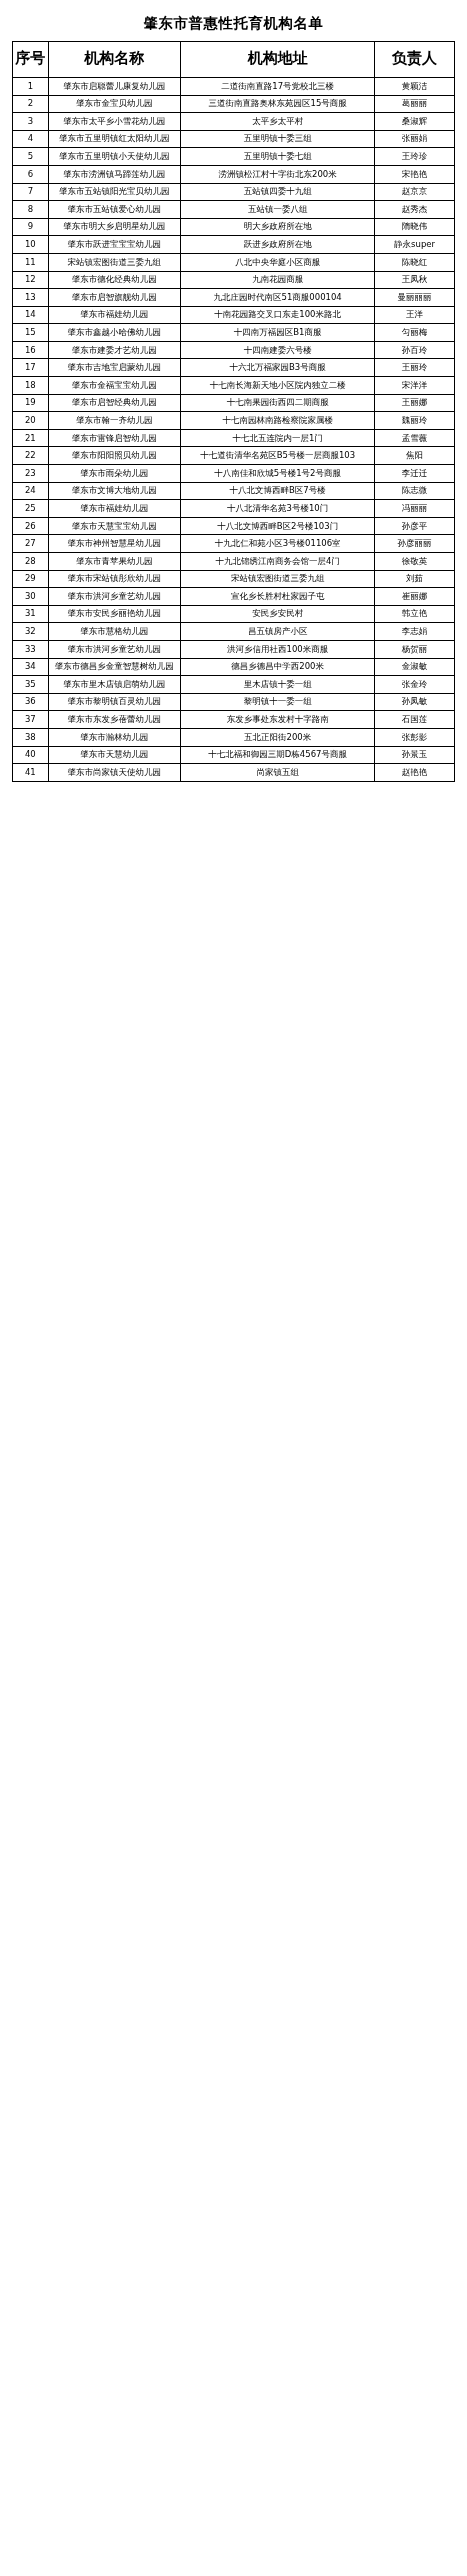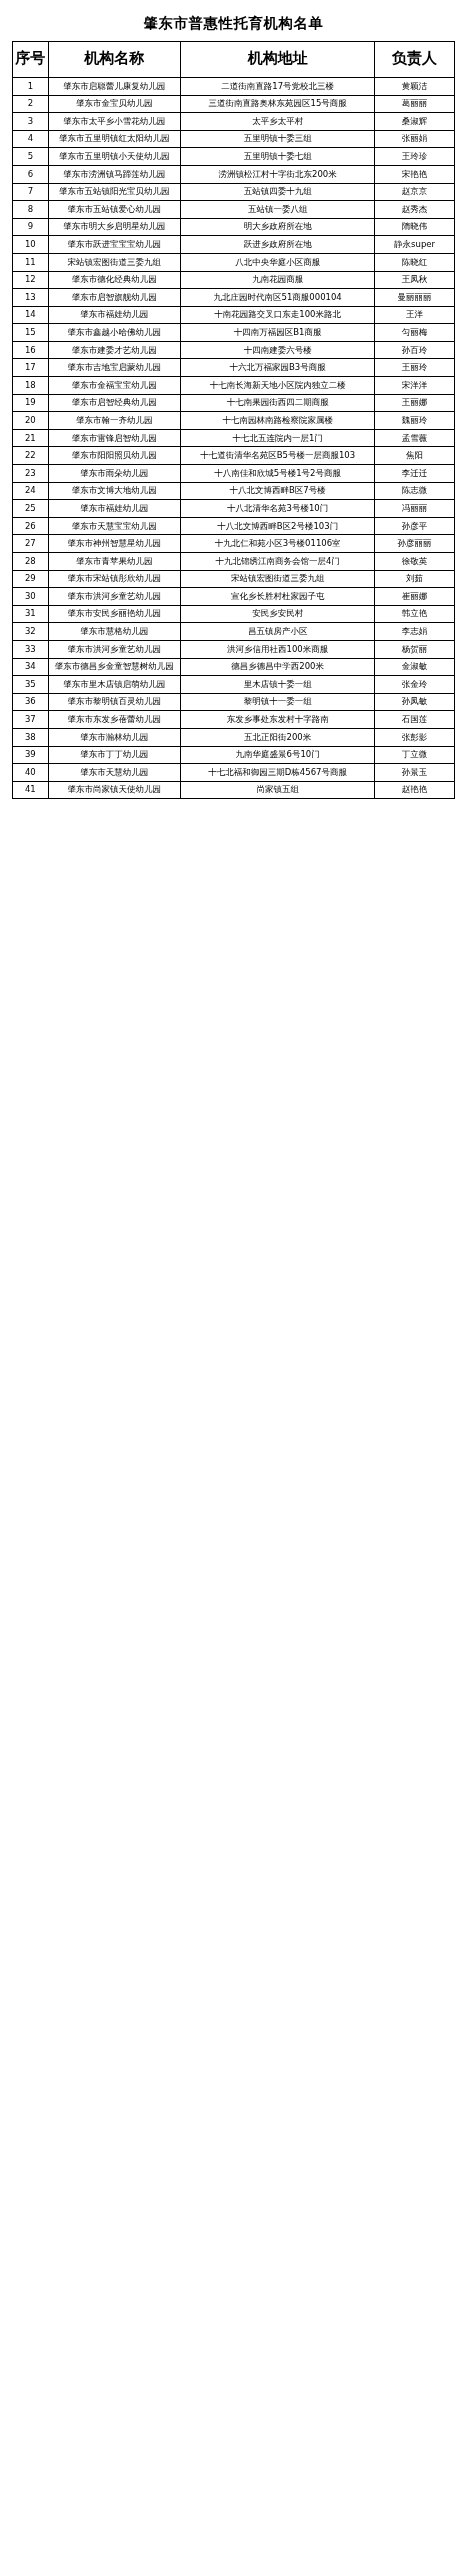--- a/index.html
+++ b/index.html
@@ -302,26 +302,20 @@
           <td class="addr">东发乡事处东发村十字路南</td>
           <td class="person">石国莲</td>
         </tr>
         <tr>
           <td class="idx">38</td>
           <td class="name">肇东市瀚林幼儿园</td>
           <td class="addr">五北正阳街200米</td>
           <td class="person">张彭影</td>
         </tr>
         <tr>
-          <td class="idx">39</td>
-          <td class="name">肇东市丁丁幼儿园</td>
-          <td class="addr">九南华庭盛景6号10门</td>
-          <td class="person">丁立微</td>
-        </tr>
-        <tr>
           <td class="idx">40</td>
           <td class="name">肇东市天慧幼儿园</td>
           <td class="addr">十七北福和御园三期D栋4567号商服</td>
           <td class="person">孙景玉</td>
         </tr>
         <tr>
           <td class="idx">41</td>
           <td class="name">肇东市尚家镇天使幼儿园</td>
           <td class="addr">尚家镇五组</td>
           <td class="person">赵艳艳</td>

